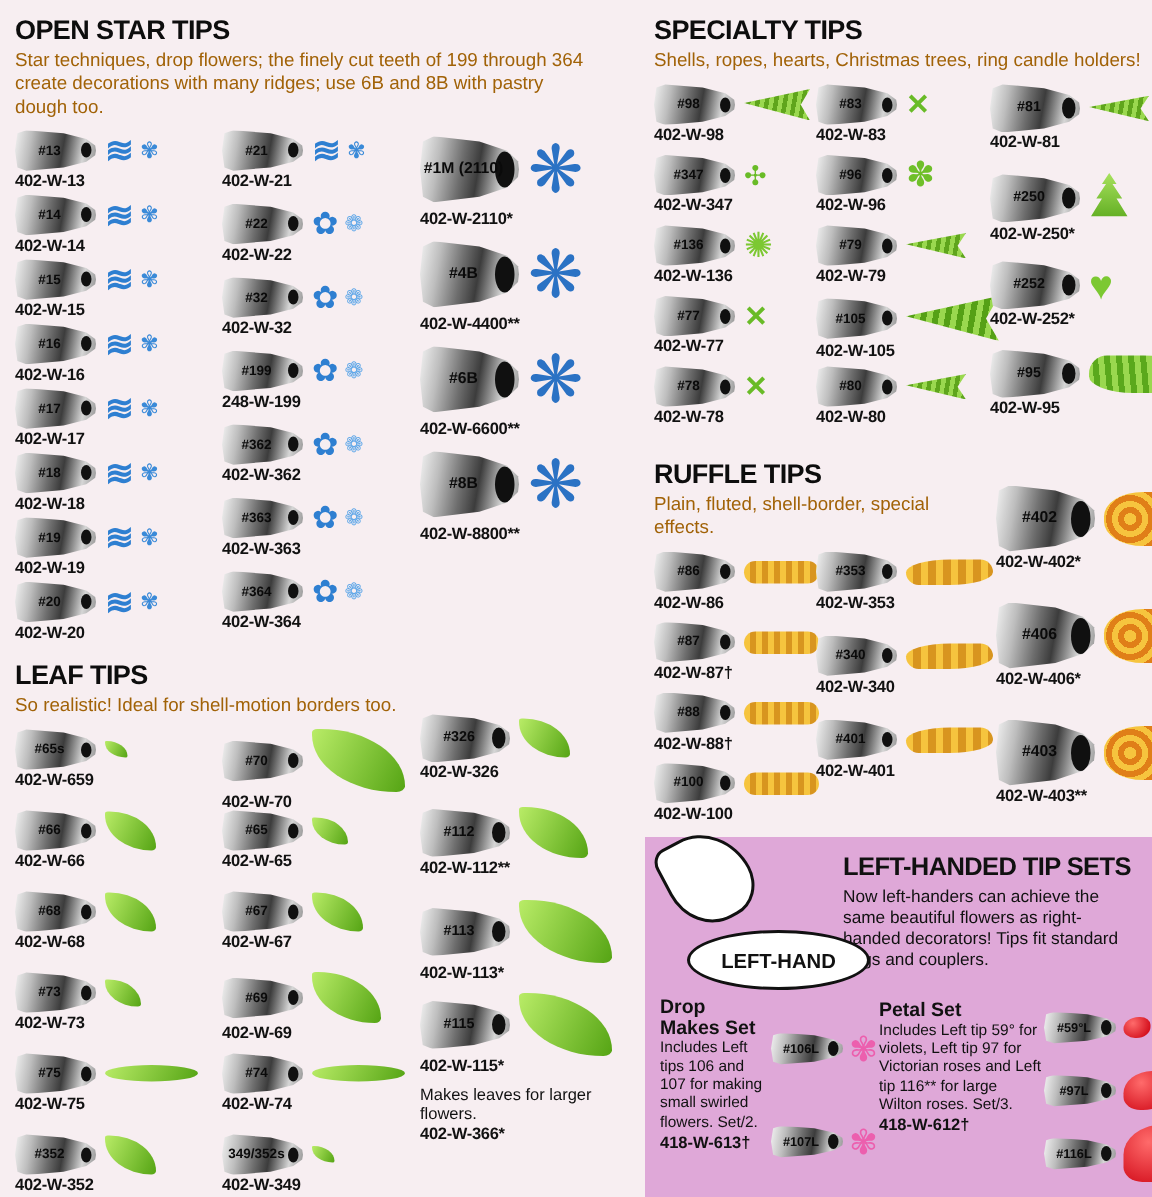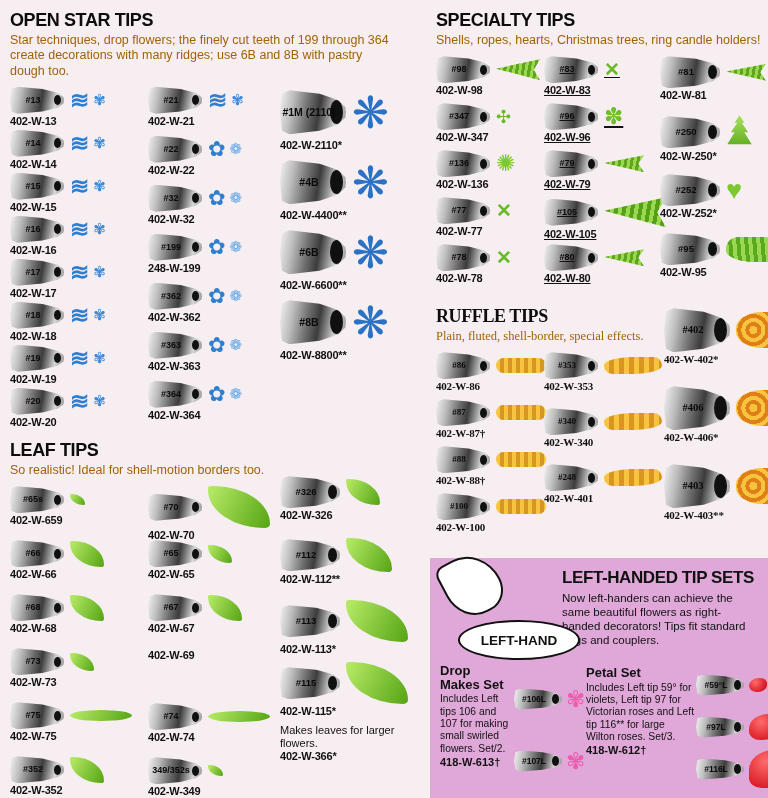--- a/index.html
+++ b/index.html
@@ -7,35 +7,35 @@
   #page{position:relative;width:768px;height:798px;background:#f7eef1;overflow:hidden;}
 
   
   .sec-title{font-size:18px;font-weight:bold;letter-spacing:-0.4px;color:#0d0d0d;}
   .sec-intro{font-size:12.5px;line-height:1.22;color:#a16207;margin-top:2px;}
 
   .sec{position:absolute;}
   #sec-open-star{left:10px;top:10px;width:422px;}
   #sec-leaf{left:10px;top:440px;width:422px;}
   #sec-specialty{left:436px;top:10px;width:328px;}
-  #sec-ruffle{left:436px;top:306px;width:328px;font-family:Liberation Serif, serif;}
+  #sec-ruffle{left:436px;top:306px;width:328px;}
 
   .cols{position:relative;margin-top:8px;}
   .tip-col{position:absolute;top:0;}
 
   
   #os-c1{left:0;width:132px;}   #os-c2{left:138px;width:128px;}  #os-c3{left:270px;width:150px;}
   #lf-c1{left:0;width:132px;}   #lf-c2{left:138px;width:128px;}  #lf-c3{left:270px;width:150px;top:-10px;}
   #sp-c1{left:0;width:104px;}   #sp-c2{left:108px;width:112px;}  #sp-c3{left:224px;width:104px;}
   #ru-c1{left:0;width:104px;}   #ru-c2{left:108px;width:112px;}  #ru-c3{left:228px;width:104px;top:-44px;}
 
   
   #os-c1 .tip-item{height:43px;} #os-c2 .tip-item{height:49px;} #os-c3 .tip-item{height:70px;}
   #lf-c1 .tip-item{height:54px;} #lf-c2 .tip-item{height:54px;} #lf-c3 .tip-item{height:62px;}
-  #sp-c1 .tip-item{height:47px;} #sp-c2 .tip-item{height:47px;text-decoration:underline;} #sp-c3 .tip-item{height:59px;}
+  #sp-c1 .tip-item{height:47px;} #sp-c2 .tip-item{height:47px;} #sp-c3 .tip-item{height:59px;}
   #ru-c1 .tip-item{height:47px;} #ru-c2 .tip-item{height:56px;} #ru-c3 .tip-item{height:78px;}
 
   .tip-item{box-sizing:border-box;}
   .tip-row{display:flex;align-items:center;gap:6px;}
   .tip-code{font-weight:bold;font-size:11px;margin-top:1px;letter-spacing:-0.2px;}
   .tip-note{font-size:11px;line-height:1.12;}
   .tip-note:empty{display:none;}
 
   
   .tip-badge{position:relative;display:flex;align-items:center;justify-content:center;
@@ -384,20 +384,26 @@
           <div class="tip-item">
             <div class="tip-row">
               <div class="tip-badge">
                 <span class="tip-num">#67</span>
               </div>
               <span class="deco d-leaf-md"></span>
             </div>
             <div class="tip-code">402-W-67</div>
           </div>
           <div class="tip-item">
+            <div class="tip-row">
+              <div class="tip-badge">
+                <span class="tip-num">#69</span>
+              </div>
+              <span class="deco d-leaf-lg"></span>
+            </div>
             <div class="tip-code">402-W-69</div>
           </div>
           <div class="tip-item">
             <div class="tip-row">
               <div class="tip-badge">
                 <span class="tip-num">#74</span>
               </div>
               <span class="deco d-leaf-thin"></span>
             </div>
             <div class="tip-code">402-W-74</div>
@@ -659,21 +665,21 @@
               <div class="tip-badge">
                 <span class="tip-num">#340</span>
               </div>
               <span class="deco d-gold-shellborder"></span>
             </div>
             <div class="tip-code">402-W-340</div>
           </div>
           <div class="tip-item">
             <div class="tip-row">
               <div class="tip-badge">
-                <span class="tip-num">#248</span>
+                <span class="tip-num">#401</span>
               </div>
               <span class="deco d-gold-shellborder"></span>
             </div>
             <div class="tip-code">402-W-401</div>
           </div>
         </div>
       <div class="tip-col sz-lg" id="ru-c3">
 
       <div class="tip-item">
             <div class="tip-row">

